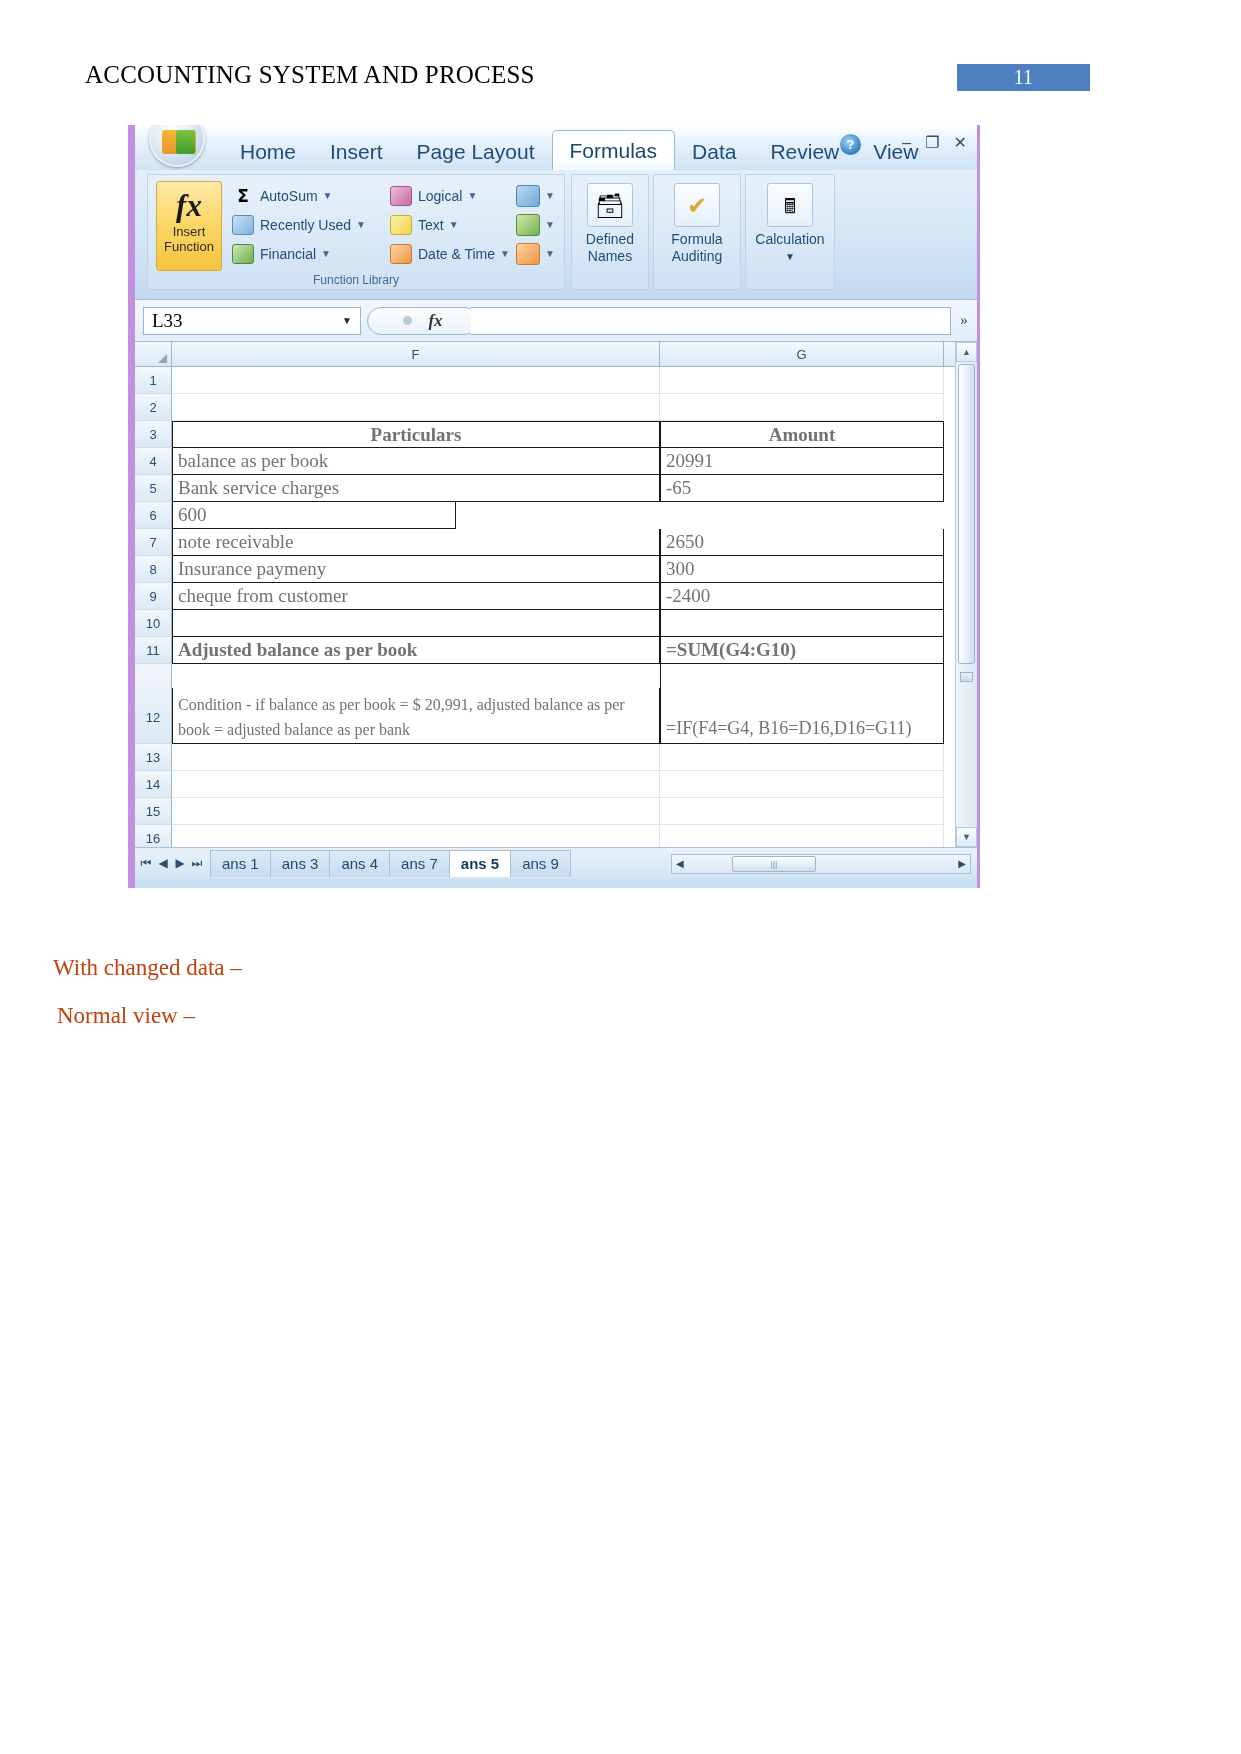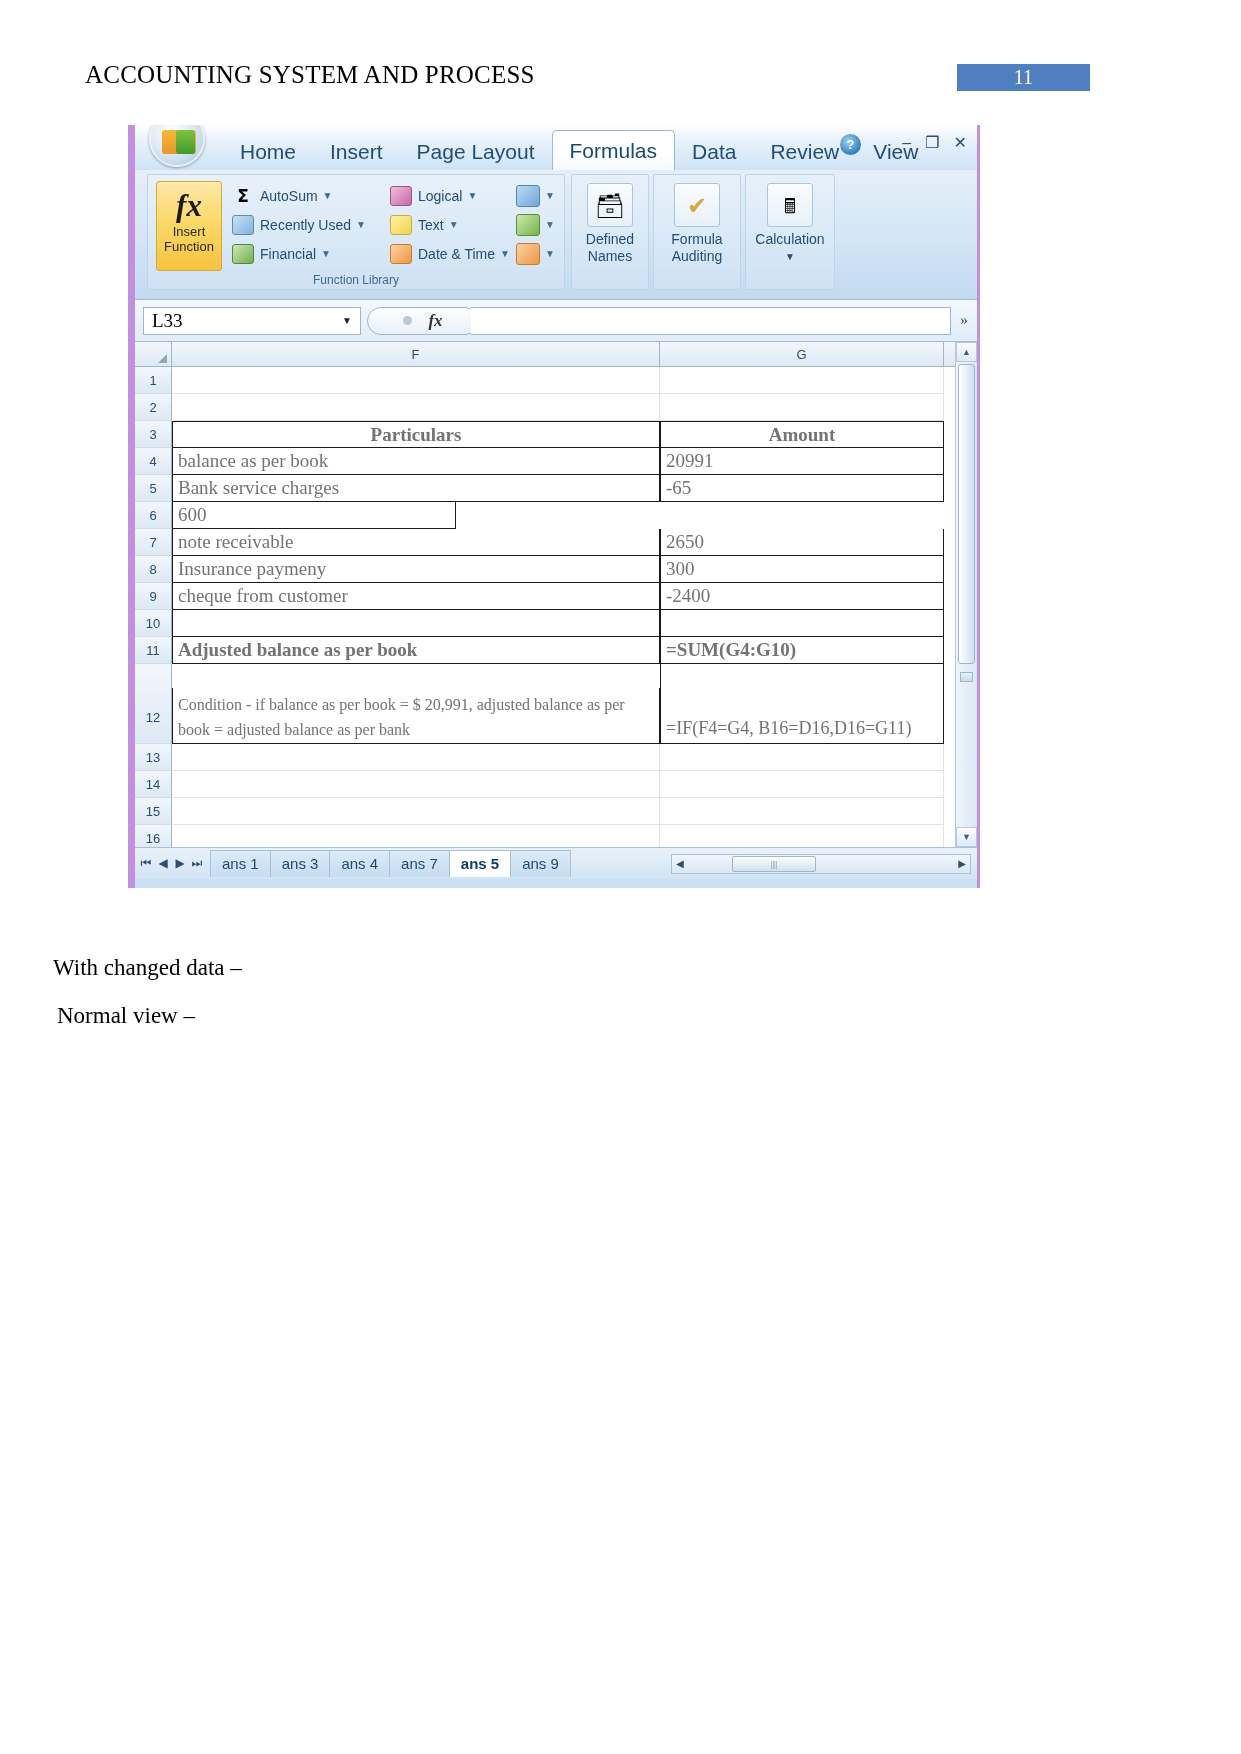--- a/index.html
+++ b/index.html
@@ -326,21 +326,21 @@
     border:1px solid #9db6cc; border-radius:2px;
     text-align:center; font-size:9px; color:#6e8aa3; line-height:14px;
   }
   .hs-arrow{ position:absolute; right:4px; font-size:10px; color:#2a4f73; }
   .hs-arrow-l{ position:absolute; left:4px; font-size:10px; color:#2a4f73; }
 
   
   .body-line{
     position:absolute;
     font-family:"Liberation Serif", serif;
-    font-size:23px; color:#000000; white-space:nowrap;
+    font-size:23px; color:#c2410c; white-space:nowrap;
   }
   #line-changed{ left:53px; top:955px; }
   #line-normal{ left:57px; top:1003px; }
 </style>
 </head>
 <body>
 
 <div class="page-header">
   <div class="doc-title">ACCOUNTING SYSTEM AND PROCESS</div>
   <div class="page-num-box">

